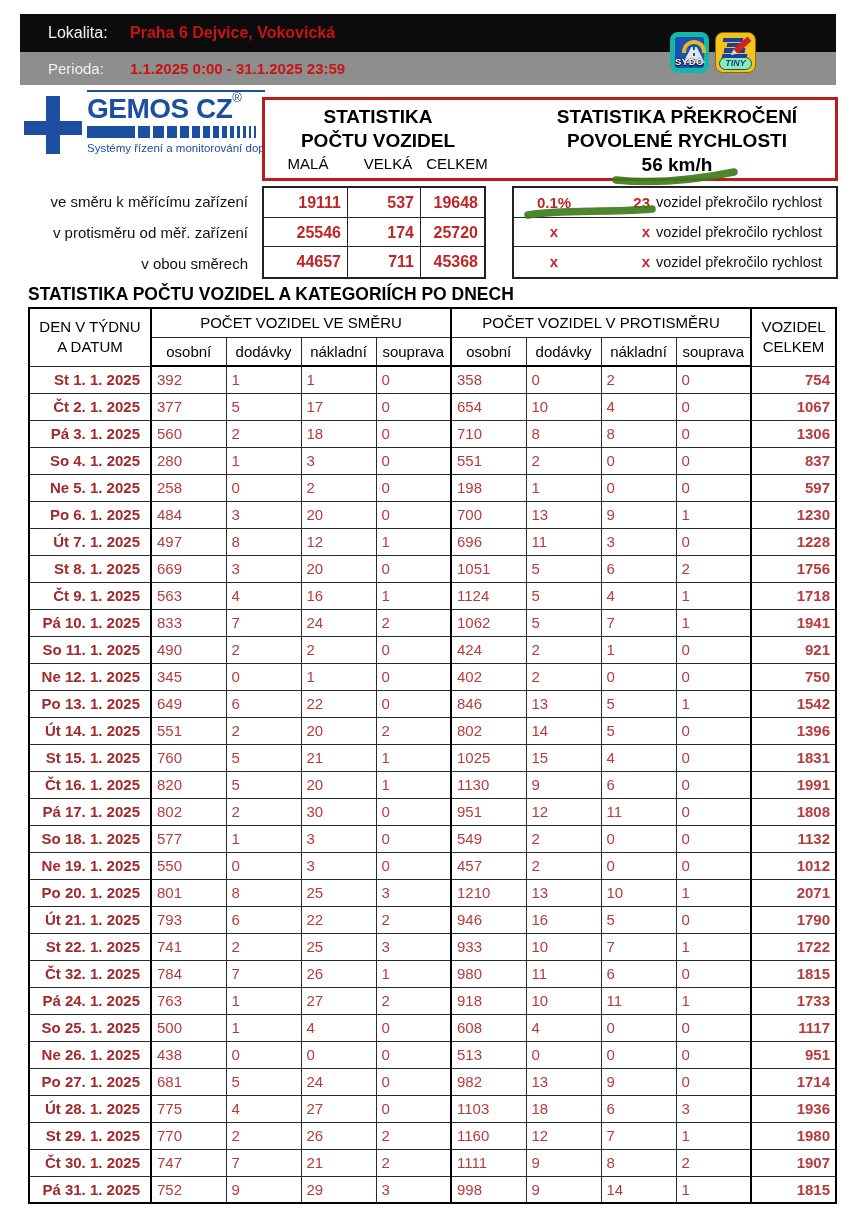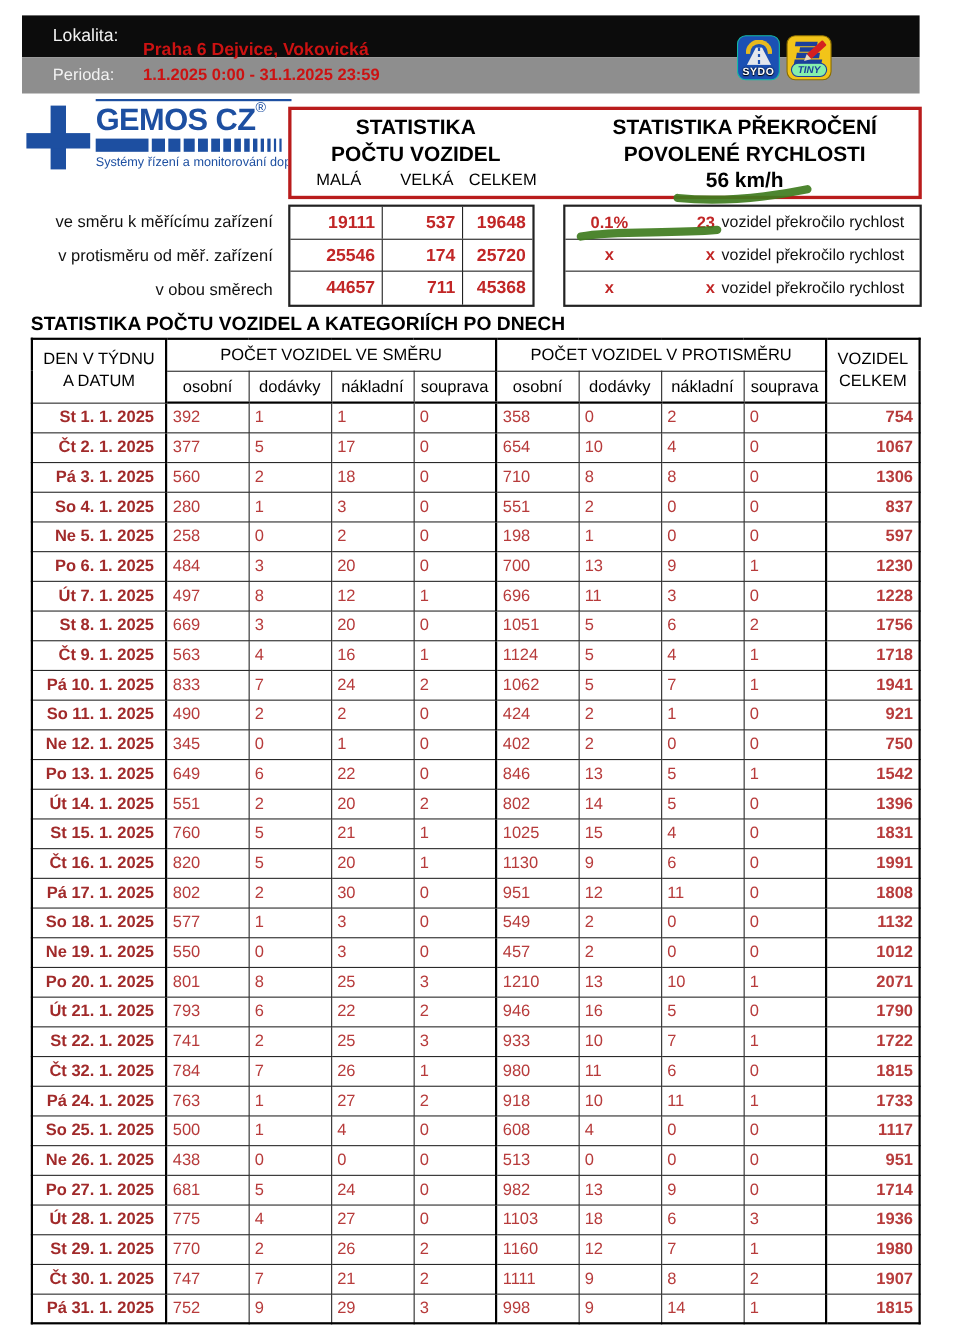--- a/index.html
+++ b/index.html
@@ -6,27 +6,27 @@
   html,body { background:#fff; }
   body { font-family:"Liberation Sans", sans-serif; color:#111; }
   .page { position:relative; width:866px; height:1222px; background:#fff; overflow:hidden; }
 
   
   .bar-black { position:absolute; left:20px; top:14px; width:816px; height:38px; background:var(--header-black); }
   .bar-gray  { position:absolute; left:20px; top:52px; width:816px; height:33px; background:var(--header-gray); }
   .hdr-label { position:absolute; left:48px; color:#f2f2f2; font-size:16px; }
   .hdr-value { position:absolute; left:130px; color:var(--accent-red); font-weight:bold; font-size:16px; }
   .lok-label { top:14px; line-height:38px; }
-  .lok-value { top:14px; line-height:38px;margin-top:13px; }
+  .lok-value { top:14px; line-height:38px; }
   .per-label { top:52px; line-height:33px; font-size:15px; }
   .per-value { top:52px; line-height:33px; font-size:15px; }
 
   
   .appicon { position:absolute; z-index:4; }
-  .sydo { left:670px; top:32px; width:39px; height:41px; background:var(--sydo-blue); border:1px solid #14b8a6; border-radius:8px; }
+  .sydo { left:670px; top:32px; width:39px; height:41px; background:var(--sydo-blue); border:5px solid #14b8a6; border-radius:8px; }
   .sydo-arch { position:absolute; left:7px; top:3px; width:24px; height:13px; border:4px solid #e6b91e; border-bottom:none; border-radius:14px 14px 0 0; }
   .sydo-road { position:absolute; left:8px; top:10px; width:22px; height:16px; background:#e3e6ec; clip-path:polygon(38% 0,62% 0,100% 100%,0 100%); }
   .sydo-road::after { content:""; position:absolute; left:calc(50% - 1px); top:0; width:2px; height:100%;
      background:repeating-linear-gradient(to bottom, var(--sydo-blue) 0 3px, transparent 3px 6px); }
   .sydo-label { position:absolute; bottom:1px; width:100%; text-align:center; font-size:9.5px; font-weight:bold;
      color:#fff; letter-spacing:.5px; text-shadow:0 1px 1px #000, 0 0 2px #000; }
   .tiny { left:715px; top:32px; width:41px; height:41px; background:var(--tiny-yellow); border:1px solid #8a6d00; border-radius:8px; }
   .tiny-bar { position:absolute; background:#1b3f9b; transform:skewX(-10deg); }
   .tb1 { left:7px; top:5px;  width:20px; height:4px; }
   .tb2 { left:11px; top:10px; width:17px; height:4px; }

